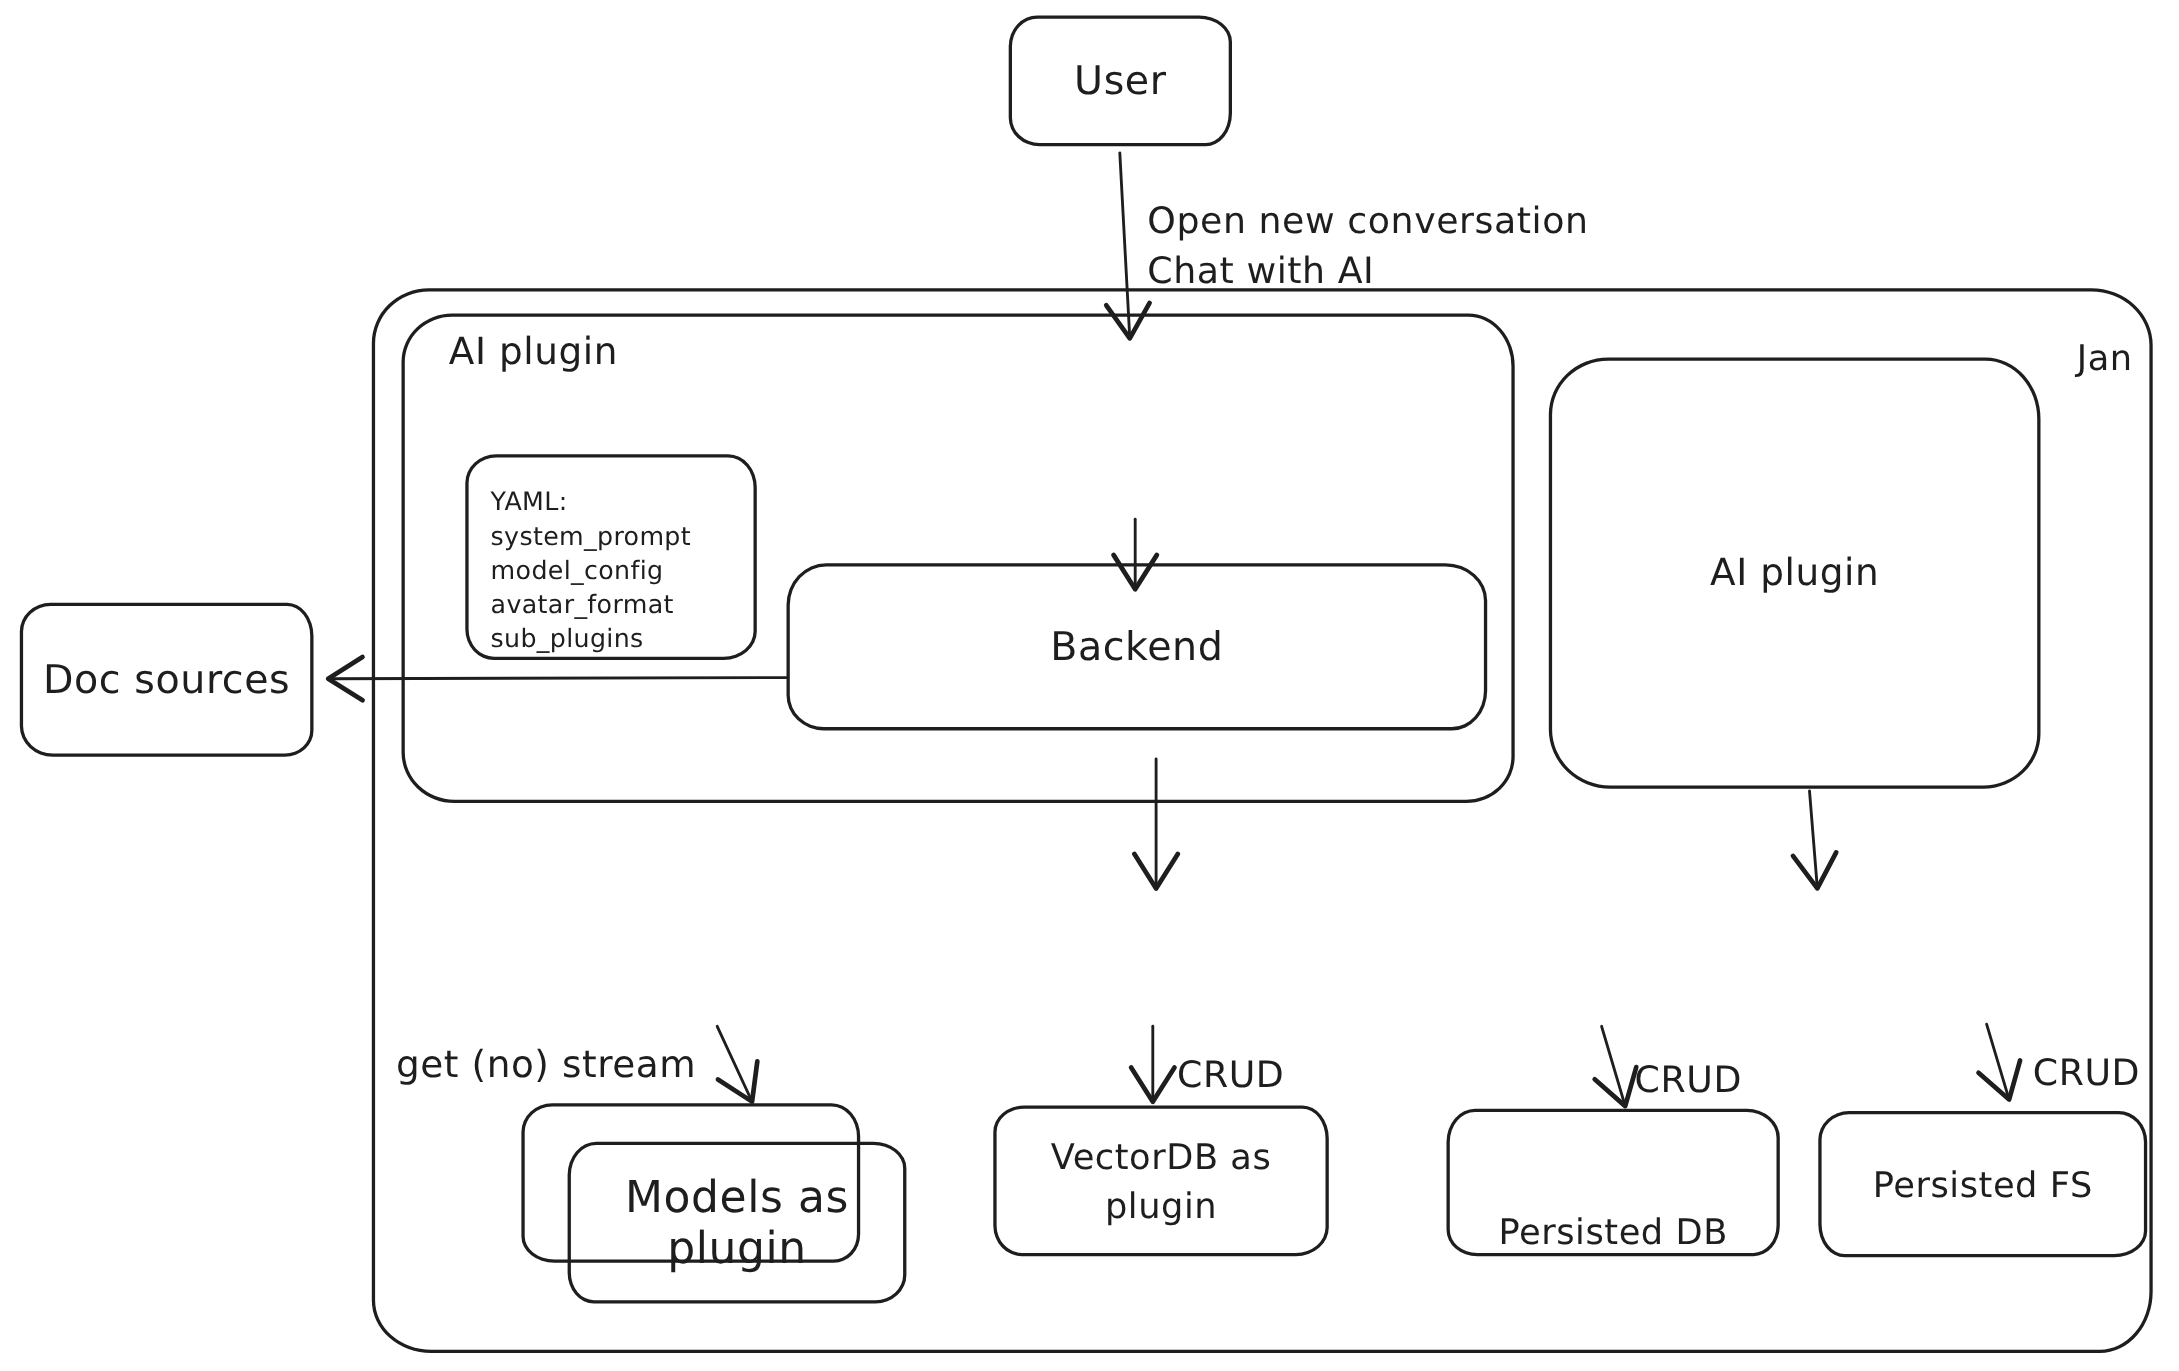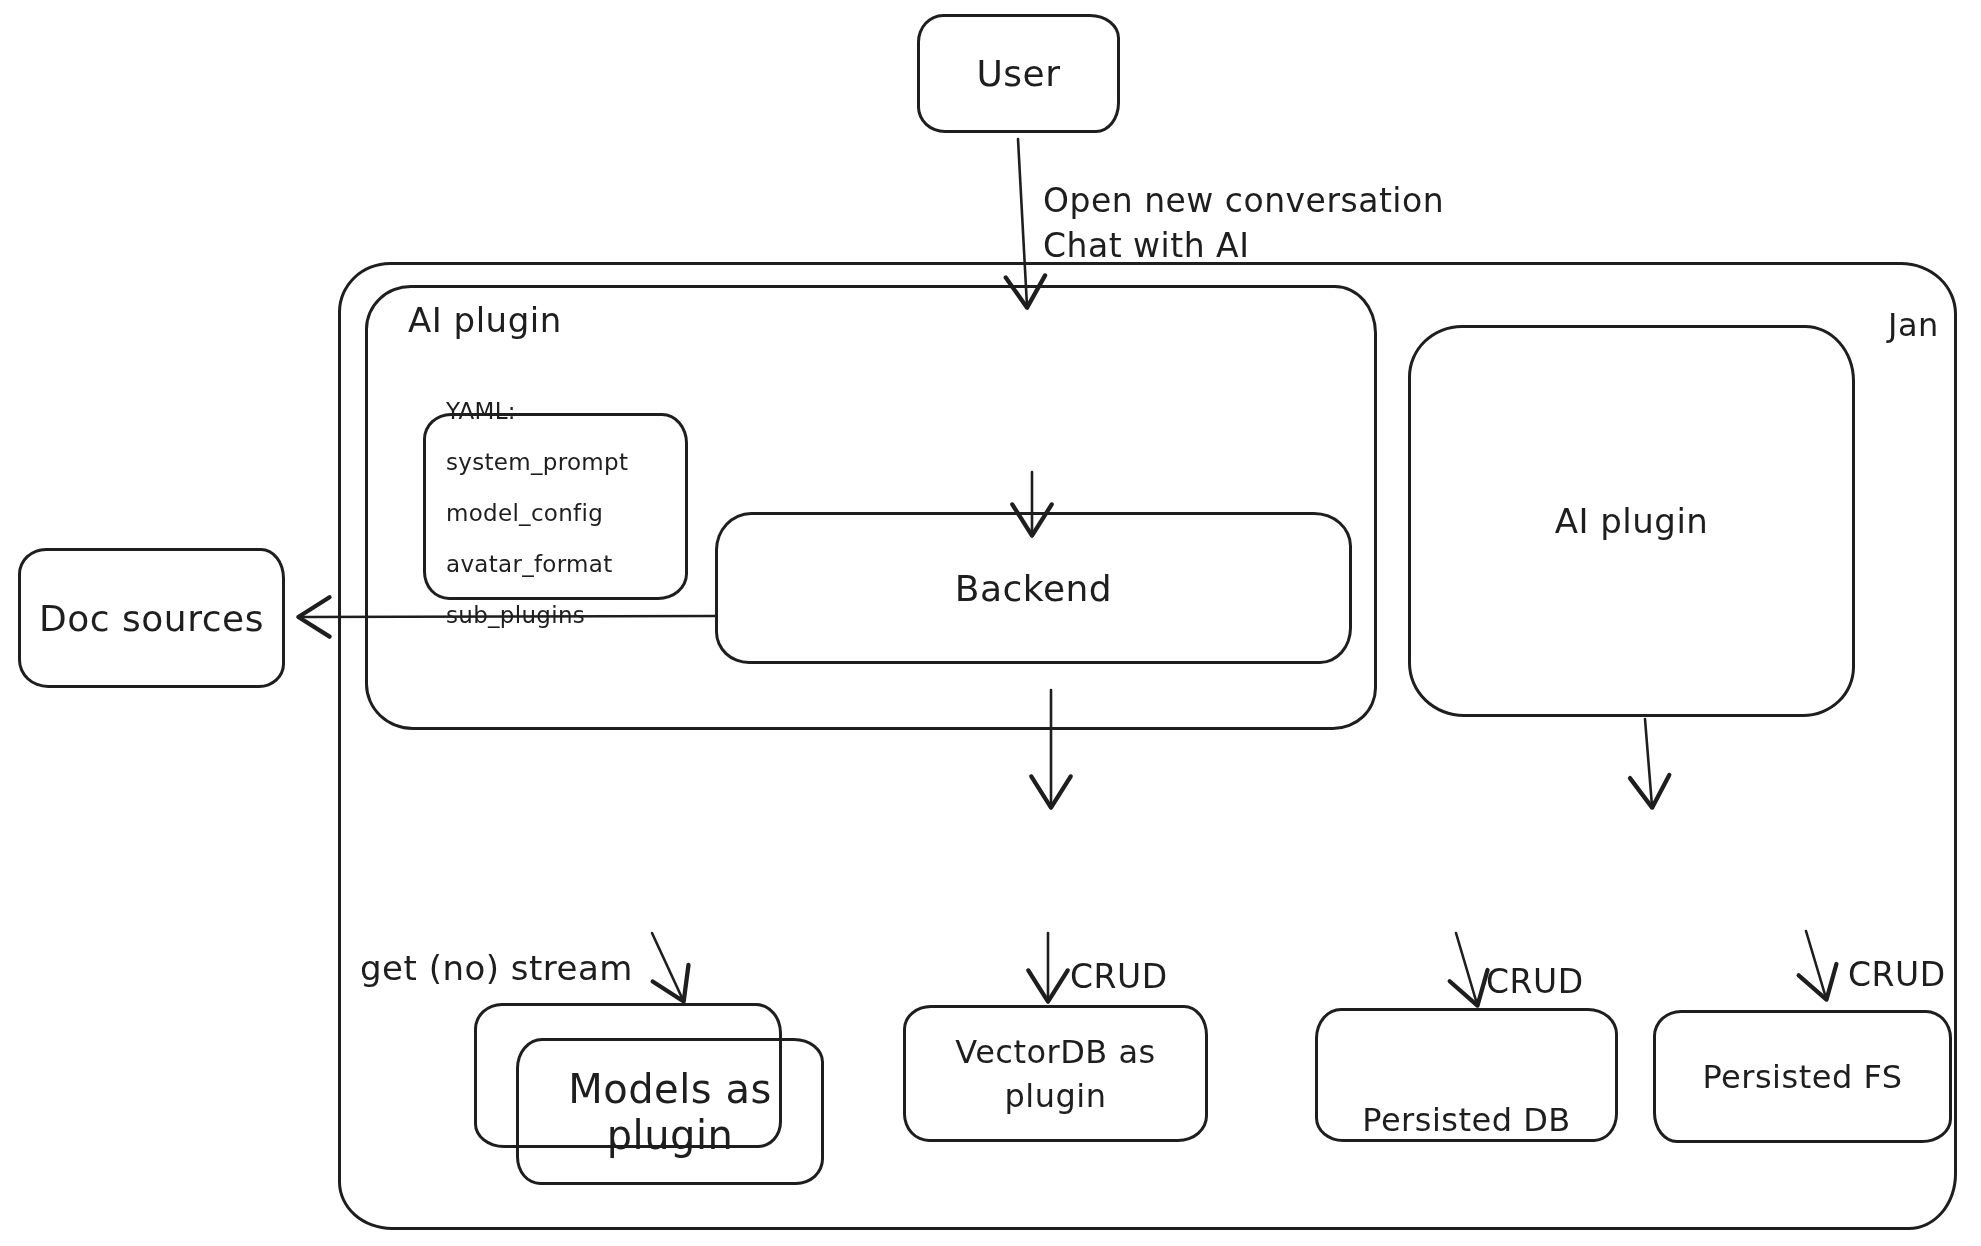--- a/index.html
+++ b/index.html
@@ -20,22 +20,22 @@
   }
   .container { display:block; }
   .floating-label { position:absolute; white-space:nowrap; letter-spacing:0.5px; }
 
   .user-box        { left:917px;  top:14px;   width:203px;  height:119px; border-radius:26px 30px 24px 28px / 28px 24px 30px 26px; font-size:36px; }
   .jan-box         { left:338px;  top:262px;  width:1619px; height:968px; border-radius:52px 56px 48px 54px / 50px 52px 56px 48px; }
   .jan-label       { left:1888px; top:268px;  font-size:32px;margin-top:38px; }
   .inner-plugin-box{ left:365px;  top:285px;  width:1012px; height:445px; border-radius:46px 42px 44px 48px / 44px 48px 42px 46px; }
   .inner-plugin-label{ left:408px; top:300px; font-size:34px; }
   .yaml-box        { left:423px;  top:413px;  width:265px;  height:187px; border-radius:28px 26px 30px 26px / 26px 30px 26px 28px;
-                     align-items:flex-start; justify-content:center; text-align:left;
-                     padding:13px 8px 0 20px; font-size:23px; line-height:31px; letter-spacing:0.3px;gap:20px; }
+                     align-items:flex-start; justify-content:flex-end; text-align:left;
+                     padding:13px 8px 0 20px; font-size:23px; line-height:31px; letter-spacing:0.3px; }
   .renderer-box    { left:715px;  top:315px;  width:635px;  height:156px; border-radius:36px 32px 34px 38px / 34px 38px 32px 36px; font-size:36px; }
   .backend-box     { left:715px;  top:512px;  width:637px;  height:152px; border-radius:36px 38px 32px 34px / 38px 34px 36px 32px; font-size:36px; }
   .right-plugin-box{ left:1408px; top:325px;  width:447px;  height:392px; border-radius:54px 50px 52px 56px / 52px 56px 50px 54px; font-size:34px; }
   .doc-sources-box { left:18px;   top:548px;  width:267px;  height:140px; border-radius:28px 24px 26px 30px / 26px 30px 24px 28px; font-size:36px; }
   .api-box         { left:545px;  top:812px;  width:1315px; height:120px; border-radius:26px 22px 24px 28px / 24px 28px 22px 26px; font-size:34px; }
   .models-back-box { left:474px;  top:1003px; width:308px;  height:145px; border-radius:28px 26px 24px 30px / 26px 30px 26px 24px; }
   .models-front-box{ left:516px;  top:1038px; width:308px;  height:147px; border-radius:26px 30px 28px 24px / 30px 24px 26px 28px; font-size:40px; line-height:46px;text-align:center; }
   .vectordb-box    { left:903px;  top:1005px; width:305px;  height:137px; border-radius:28px 24px 30px 26px / 24px 30px 26px 28px; font-size:32px; line-height:44px; }
   .pdb-box         { left:1315px; top:1008px; width:303px;  height:134px; border-radius:26px 30px 24px 28px / 30px 26px 28px 24px; font-size:32px;justify-content:flex-end; }
   .pfs-box         { left:1653px; top:1010px; width:299px;  height:133px; border-radius:28px 26px 30px 24px / 26px 28px 24px 30px; font-size:32px; }

